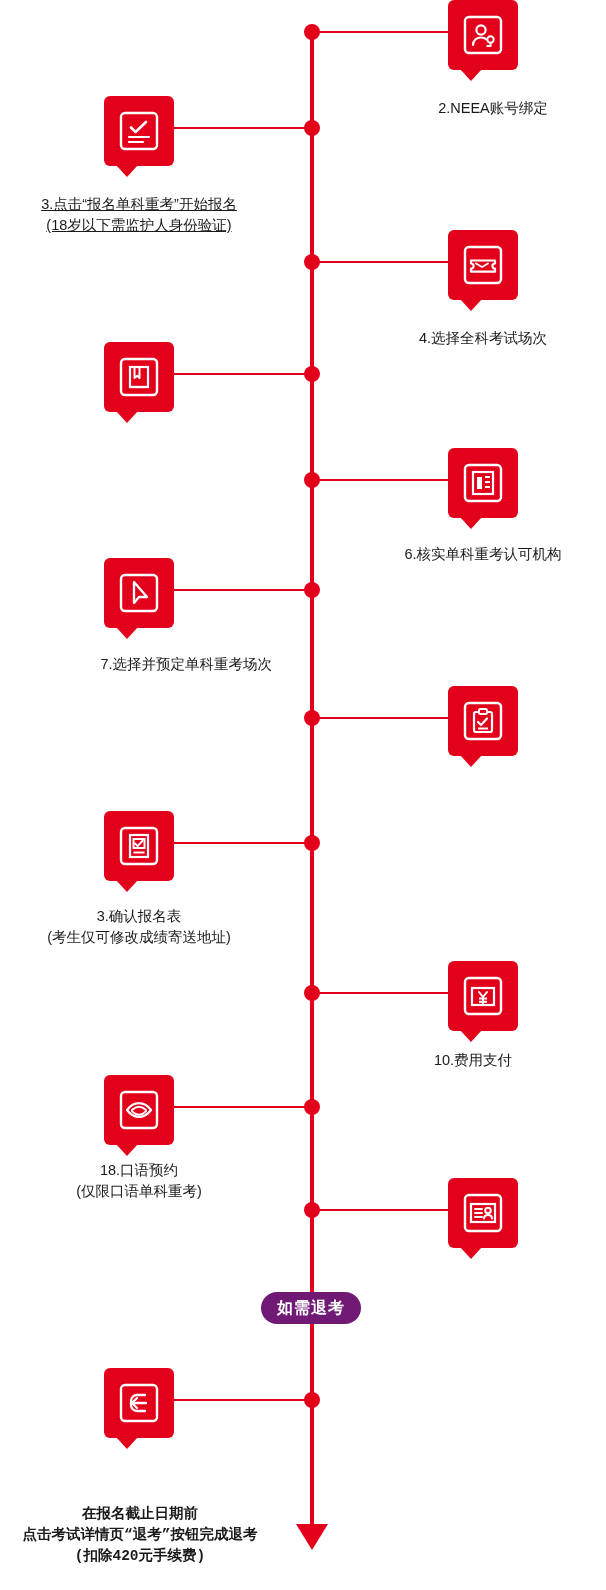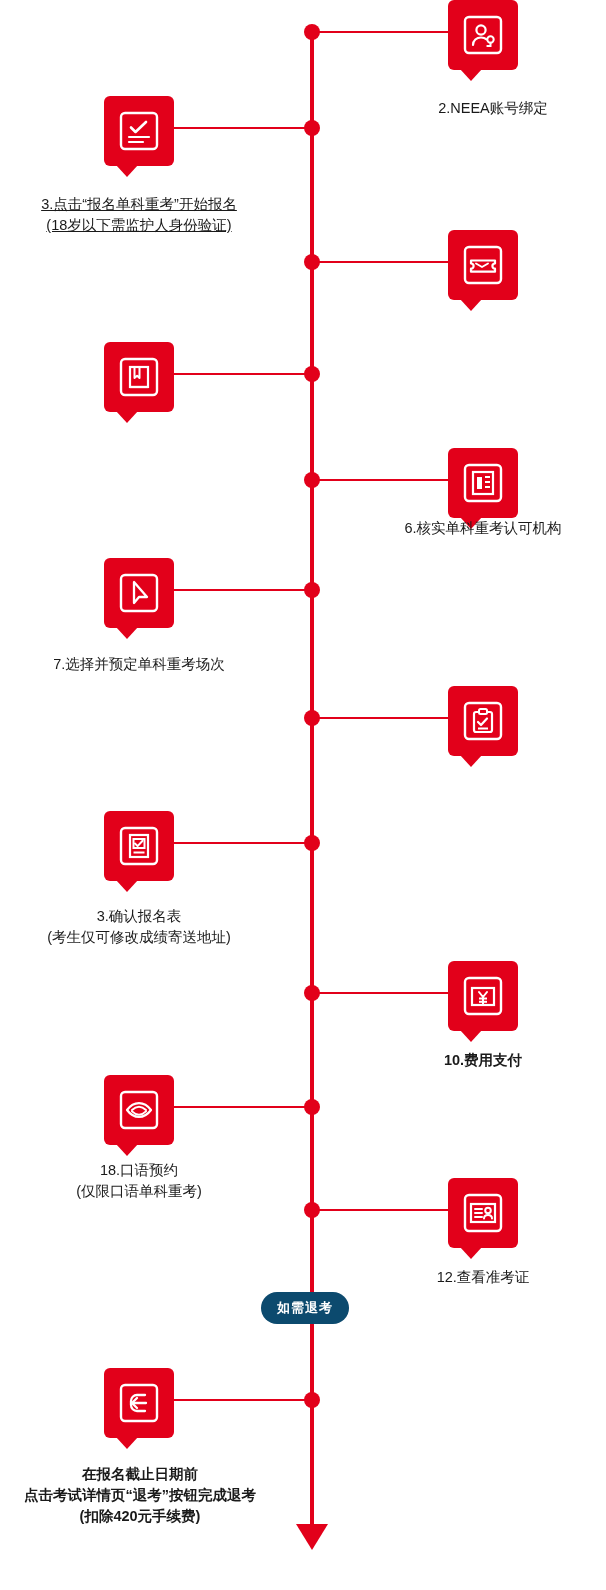--- a/index.html
+++ b/index.html
@@ -59,23 +59,23 @@
   .caption{
     position:absolute;
     text-align:center;
     color:#1a1a1a;
     font-size:14.5px;
     line-height:21px;
     white-space:pre-line;
   }
   .pill{
     position:absolute;
-    background:#0c4a6e;
+    background:#701a75;
     color:#ffffff;
-    font-size:13px;
+    font-size:16px;
     font-weight:bold;
     border-radius:16px;
     padding:5px 16px;
     letter-spacing:1px;
     line-height:22px;
   }
 </style>
 </head>
 <body>
 
@@ -115,20 +115,21 @@
   <div class="node-dot" style="top:262px"></div>
   <div class="connector" style="left:318px;top:262px;width:130px;"></div>
   <div class="badge" style="left:448px;top:230px;">
     <svg width="40" height="40" viewBox="0 0 40 40">
       <rect x="2" y="2" width="36" height="36" rx="4" fill="none" stroke="#fff" stroke-width="2.4"></rect>
       <path d="M8 15.5h24v3a2.6 2.6 0 000 5.2v3H8v-3a2.6 2.6 0 000-5.2z" fill="none" stroke="#fff" stroke-width="2.2" stroke-linejoin="round"></path>
       <path d="M13 18.5l6 3.5 6-3.5" fill="none" stroke="#fff" stroke-width="1.9" stroke-linecap="round" stroke-linejoin="round"></path>
     </svg>
     <span class="tail"></span>
   </div>
+  <div class="caption" style="left:363px;top:328px;width:240px;">4.选择全科考试场次</div>
 
   <div class="node-dot" style="top:374px"></div>
   <div class="connector" style="left:174px;top:374px;width:132px;"></div>
   <div class="badge" style="left:104px;top:342px;">
     <svg width="40" height="40" viewBox="0 0 40 40">
       <rect x="2" y="2" width="36" height="36" rx="4" fill="none" stroke="#fff" stroke-width="2.4"></rect>
       <rect x="11" y="10" width="18" height="20" fill="none" stroke="#fff" stroke-width="2.2"></rect>
       <path d="M15.5 10v11l2.6-2.2 2.4 2.2V10" fill="none" stroke="#fff" stroke-width="2" stroke-linejoin="round"></path>
       <line x1="11" y1="30" x2="29" y2="30" stroke="#fff" stroke-width="2.2"></line>
     </svg>
@@ -141,32 +142,32 @@
     <svg width="40" height="40" viewBox="0 0 40 40">
       <rect x="2" y="2" width="36" height="36" rx="4" fill="none" stroke="#fff" stroke-width="2.4"></rect>
       <rect x="10" y="9" width="20" height="22" fill="none" stroke="#fff" stroke-width="2.2"></rect>
       <rect x="14" y="14" width="5" height="12" fill="#fff"></rect>
       <line x1="22" y1="14" x2="27" y2="14" stroke="#fff" stroke-width="2"></line>
       <line x1="22" y1="19" x2="27" y2="19" stroke="#fff" stroke-width="2"></line>
       <line x1="22" y1="24" x2="27" y2="24" stroke="#fff" stroke-width="2"></line>
     </svg>
     <span class="tail"></span>
   </div>
-  <div class="caption" style="left:363px;top:518px;width:240px;">6.核实单科重考认可机构</div>
+  <div class="caption" style="left:363px;top:544px;width:240px;">6.核实单科重考认可机构</div>
 
   <div class="node-dot" style="top:590px"></div>
   <div class="connector" style="left:174px;top:590px;width:132px;"></div>
   <div class="badge" style="left:104px;top:558px;">
     <svg width="40" height="40" viewBox="0 0 40 40">
       <rect x="2" y="2" width="36" height="36" rx="4" fill="none" stroke="#fff" stroke-width="2.4"></rect>
       <path d="M15 9v21l5-6h8z" fill="none" stroke="#fff" stroke-width="2.3" stroke-linejoin="round"></path>
     </svg>
     <span class="tail"></span>
   </div>
-  <div class="caption" style="left:14px;top:654px;width:250px;">7.选择并预定单科重考场次</div>
+  <div class="caption" style="left:22px;top:654px;width:250px;text-align:right;">7.选择并预定单科重考场次</div>
 
   <div class="node-dot" style="top:718px"></div>
   <div class="connector" style="left:318px;top:718px;width:130px;"></div>
   <div class="badge" style="left:448px;top:686px;">
     <svg width="40" height="40" viewBox="0 0 40 40">
       <rect x="2" y="2" width="36" height="36" rx="4" fill="none" stroke="#fff" stroke-width="2.4"></rect>
       <rect x="11" y="11" width="18" height="20" rx="2" fill="none" stroke="#fff" stroke-width="2.2"></rect>
       <rect x="16" y="8" width="8" height="5" rx="1.5" fill="#e2001a" stroke="#fff" stroke-width="2"></rect>
       <path d="M15 21l3 3 6-6.5" fill="none" stroke="#fff" stroke-width="2.2" stroke-linecap="round" stroke-linejoin="round"></path>
       <line x1="15" y1="27.5" x2="25" y2="27.5" stroke="#fff" stroke-width="2"></line>
@@ -195,21 +196,21 @@
     <svg width="40" height="40" viewBox="0 0 40 40">
       <rect x="2" y="2" width="36" height="36" rx="4" fill="none" stroke="#fff" stroke-width="2.4"></rect>
       <rect x="9" y="12" width="22" height="17" fill="none" stroke="#fff" stroke-width="2.2"></rect>
       <path d="M16 16l4 5 4-5" fill="none" stroke="#fff" stroke-width="2" stroke-linecap="round" stroke-linejoin="round"></path>
       <line x1="16" y1="22.5" x2="24" y2="22.5" stroke="#fff" stroke-width="2"></line>
       <line x1="16" y1="25.8" x2="24" y2="25.8" stroke="#fff" stroke-width="2"></line>
       <line x1="20" y1="21" x2="20" y2="28" stroke="#fff" stroke-width="2"></line>
     </svg>
     <span class="tail"></span>
   </div>
-  <div class="caption" style="left:363px;top:1050px;width:240px;font-weight:bold;">10.费用支付</div>
+  <div class="caption" style="left:353px;top:1050px;width:240px;">10.费用支付</div>
 
   <div class="node-dot" style="top:1107px"></div>
   <div class="connector" style="left:174px;top:1107px;width:132px;"></div>
   <div class="badge" style="left:104px;top:1075px;">
     <svg width="40" height="40" viewBox="0 0 40 40">
       <rect x="2" y="2" width="36" height="36" rx="4" fill="none" stroke="#fff" stroke-width="2.4"></rect>
       <path d="M8 20c3.4-4.6 7.6-6.9 12-6.9S28.6 15.4 32 20c-3.4 4.6-7.6 6.9-12 6.9S11.4 24.6 8 20z" fill="none" stroke="#fff" stroke-width="2.2" stroke-linejoin="round"></path>
       <path d="M13 20c2.3-2.2 4.6-3.3 7-3.3s4.7 1.1 7 3.3" fill="none" stroke="#fff" stroke-width="2" stroke-linecap="round"></path>
       <path d="M13 21.4c2.3 2.2 4.6 3.3 7 3.3s4.7-1.1 7-3.3" fill="none" stroke="#fff" stroke-width="2" stroke-linecap="round"></path>
     </svg>
@@ -225,32 +226,31 @@
       <rect x="2" y="2" width="36" height="36" rx="4" fill="none" stroke="#fff" stroke-width="2.4"></rect>
       <rect x="8" y="11" width="24" height="18" fill="none" stroke="#fff" stroke-width="2.2"></rect>
       <line x1="12" y1="16" x2="19" y2="16" stroke="#fff" stroke-width="2" stroke-linecap="round"></line>
       <line x1="12" y1="20" x2="19" y2="20" stroke="#fff" stroke-width="2" stroke-linecap="round"></line>
       <line x1="12" y1="24" x2="19" y2="24" stroke="#fff" stroke-width="2" stroke-linecap="round"></line>
       <circle cx="25" cy="17.5" r="2.8" fill="none" stroke="#fff" stroke-width="2"></circle>
       <path d="M21 25.5c0-2.3 1.8-3.6 4-3.6s4 1.3 4 3.6" fill="none" stroke="#fff" stroke-width="2" stroke-linecap="round"></path>
     </svg>
     <span class="tail"></span>
   </div>
-  <div class="caption" style="left:363px;top:1267px;width:240px;">12.查看准考证</div>
 
   <div class="pill" style="left:261px;top:1292px;">如需退考</div>
 
   <div class="node-dot" style="top:1400px"></div>
   <div class="connector" style="left:174px;top:1400px;width:132px;"></div>
   <div class="badge" style="left:104px;top:1368px;">
     <svg width="40" height="40" viewBox="0 0 40 40">
       <rect x="2" y="2" width="36" height="36" rx="4" fill="none" stroke="#fff" stroke-width="2.4"></rect>
       <path d="M26 12h-8a6 6 0 00-6 6v4a6 6 0 006 6h8" fill="none" stroke="#fff" stroke-width="2.3" stroke-linecap="round"></path>
       <line x1="13" y1="20" x2="27" y2="20" stroke="#fff" stroke-width="2.3" stroke-linecap="round"></line>
       <path d="M18 15l-5 5 5 5" fill="none" stroke="#fff" stroke-width="2.3" stroke-linecap="round" stroke-linejoin="round"></path>
     </svg>
     <span class="tail"></span>
   </div>
-  <div class="caption" style="left:0px;top:1464px;width:280px;font-weight:bold;">在报名截止日期前
+  <div class="caption" style="left:0px;top:1504px;width:280px;font-weight:bold;font-family:Liberation Mono, monospace;">在报名截止日期前
 点击考试详情页“退考”按钮完成退考
 (扣除420元手续费)</div>
 
 </div>
 
 </body></html>

